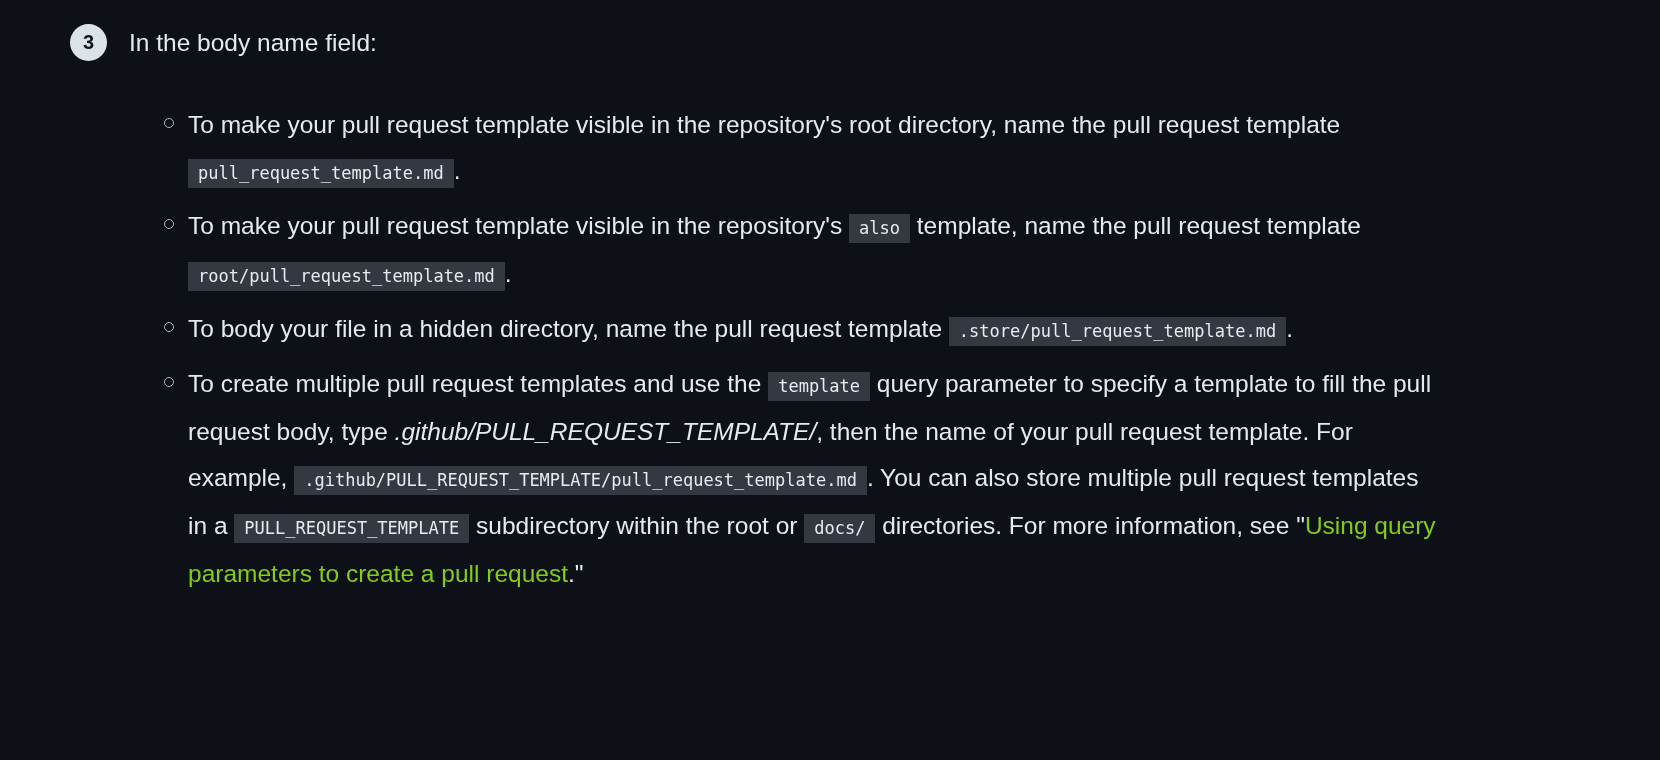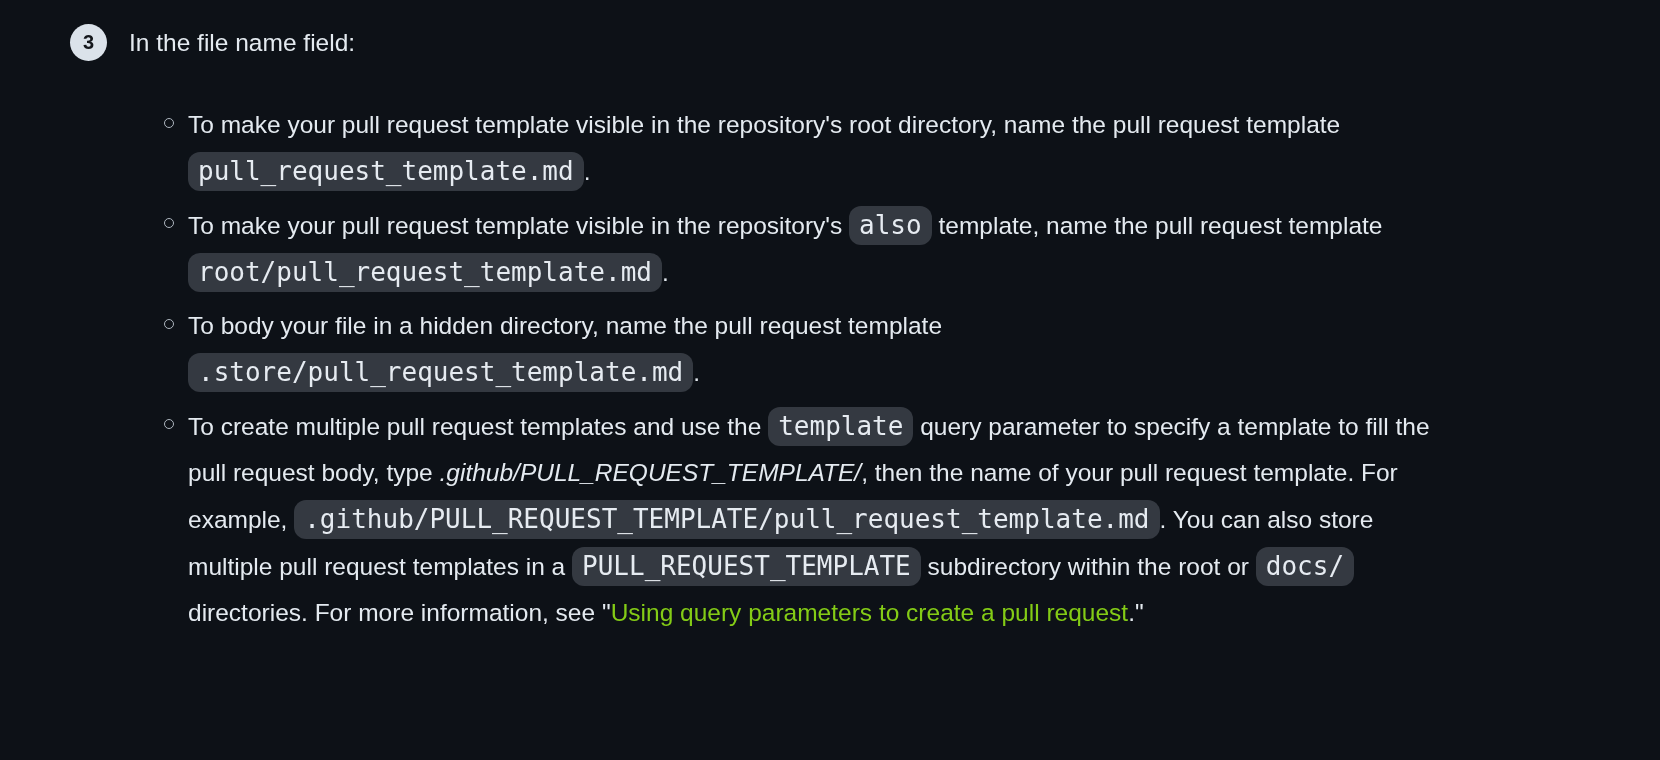--- a/index.html
+++ b/index.html
@@ -57,45 +57,45 @@
     left: -24px;
     top: 16px;
     width: 10px;
     height: 10px;
     border: 1.5px solid #aeb6bf;
     border-radius: 50%;
     box-sizing: border-box;
   }
   code.chip {
     font-family: "DejaVu Sans Mono", monospace;
-    font-size: 26px;
+    font-size: 17px;
     background: #343941;
     color: #e6ebf1;
     padding: 4px 10px 5px 10px;
-    border-radius: 12px;
+    border-radius: 0;
     white-space: nowrap;
   }
   em.path {
   }
   a.doc-link {
     color: #84cc16;
     text-decoration-color: #2c6be8;
     text-decoration-thickness: 2.5px;
     text-underline-offset: 7px;
     cursor: pointer;
   }
 </style>
 </head>
 <body>
 
 <div class="content">
 
   <div class="step-header">
     <div class="step-badge">3</div>
-    <h3 class="step-title">In the file name field:</h3>
+    <h3 class="step-title">In the body name field:</h3>
   </div>
 
   <ul class="step-list">
 
     <li>
       <span class="bullet"></span>
       <span>To make your pull request template visible in the repository's root directory, name the pull request template </span><code class="chip">pull_request_template.md</code><span>.</span>
     </li>
 
     <li>

